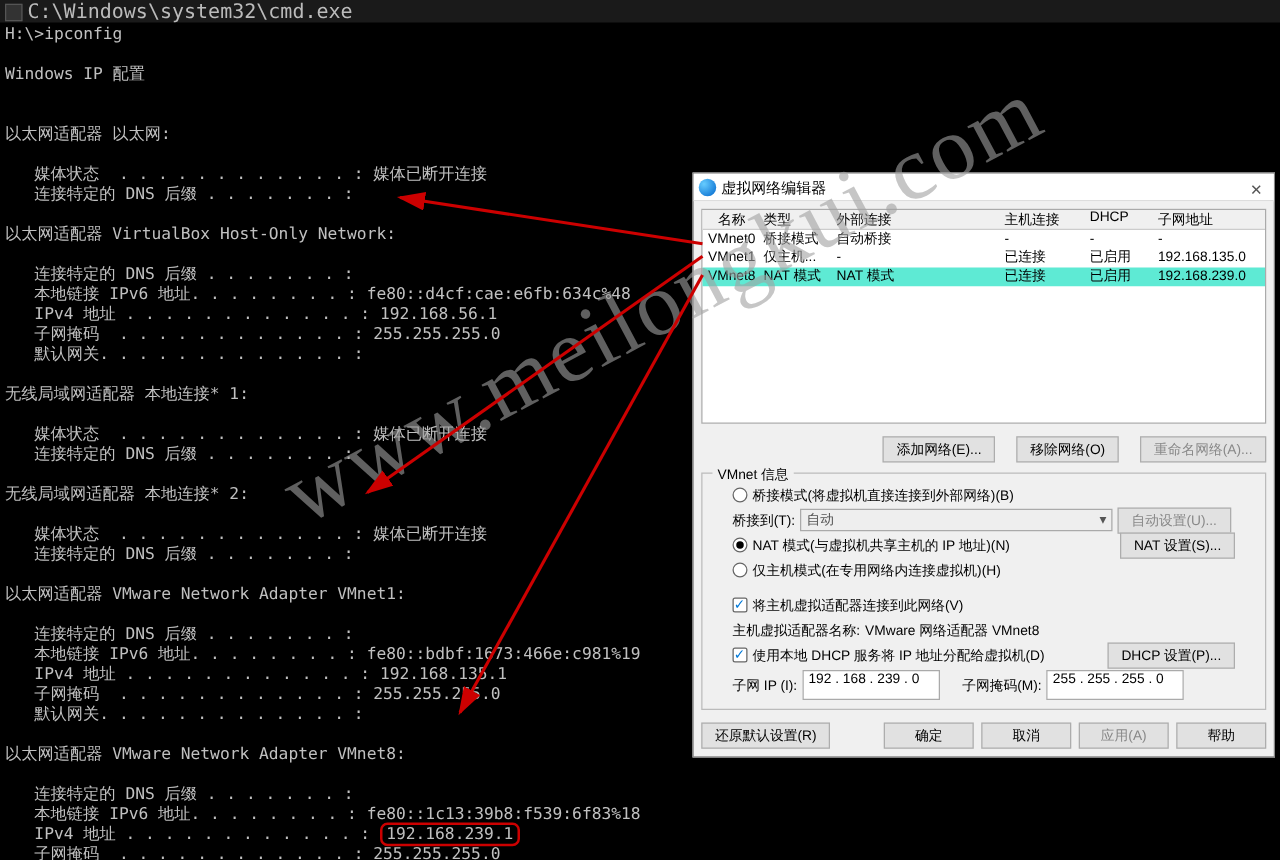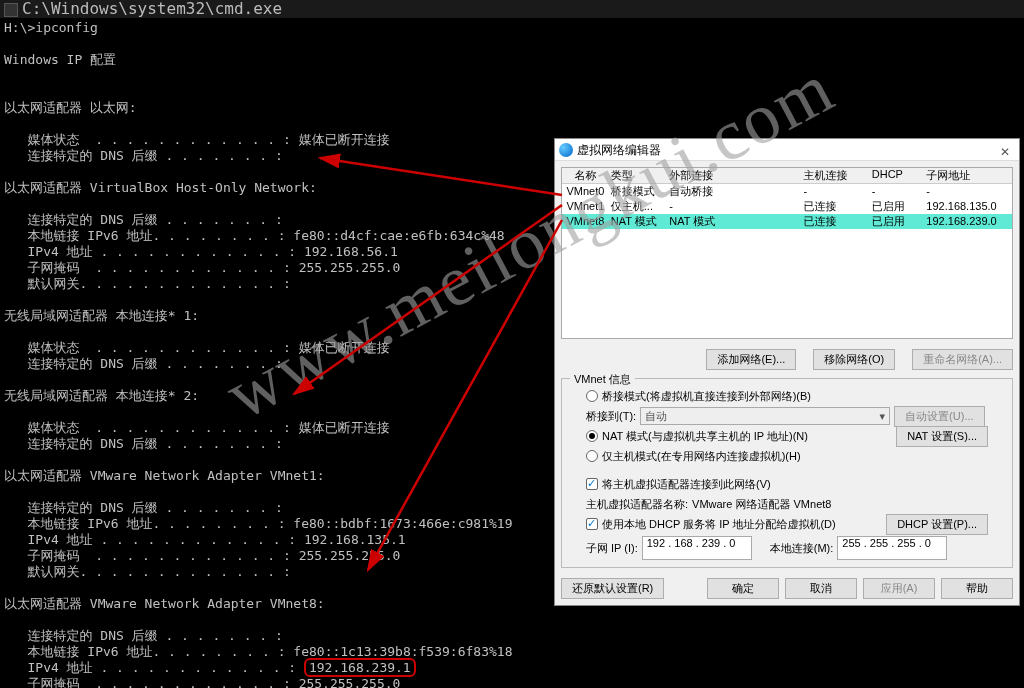--- a/index.html
+++ b/index.html
@@ -348,21 +348,21 @@
       <span class="check on"></span>
       <span>使用本地 DHCP 服务将 IP 地址分配给虚拟机(D)</span>
       <span style="flex-grow:1"></span>
       <span class="btn" style="min-width:72px">DHCP 设置(P)...</span>
     </div>
 
     <div class="line" style="margin-top:6px">
       <span>子网 IP (I):</span>
       <span class="text-in">192 . 168 . 239 . 0</span>
       <span style="width:10px"></span>
-      <span>本地连接(M):</span>
+      <span>子网掩码(M):</span>
       <span class="text-in">255 . 255 . 255 . 0</span>
     </div>
   </div>
 
   <div class="bottom-row">
     <div class="btn">还原默认设置(R)</div>
     <div class="spacer"></div>
     <div class="btn">确定</div>
     <div class="btn">取消</div>
     <div class="btn disabled">应用(A)</div>

